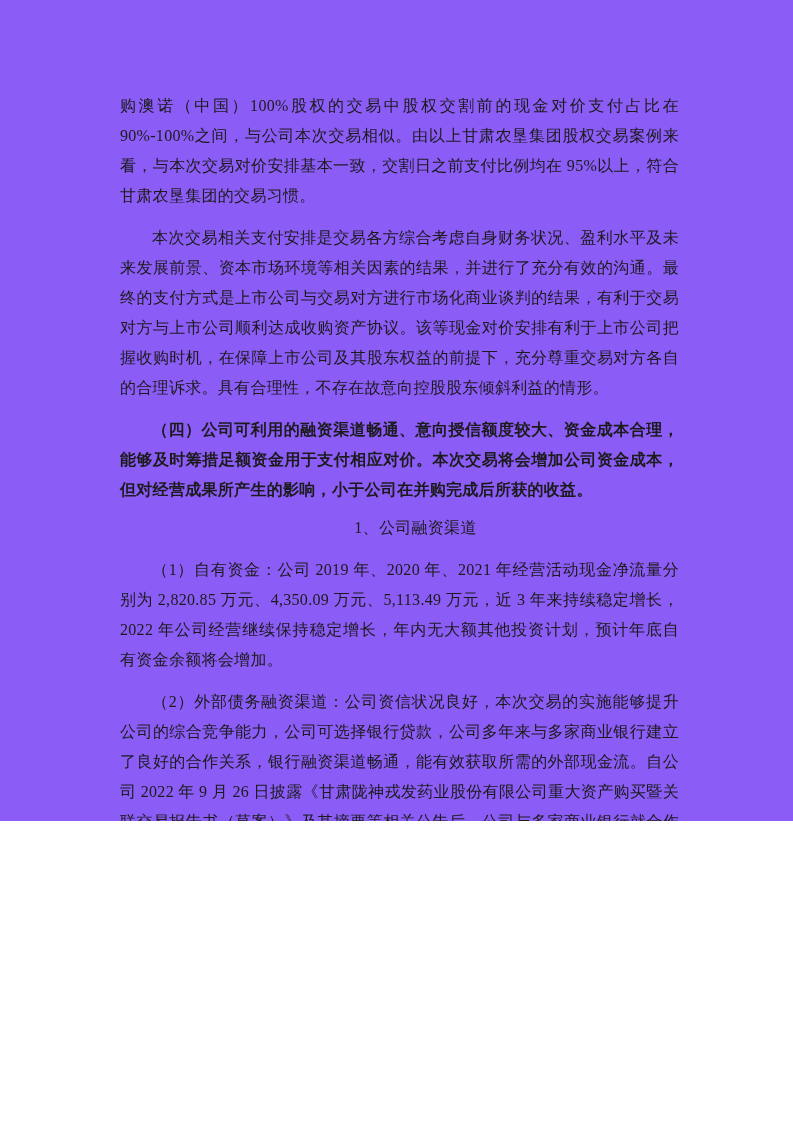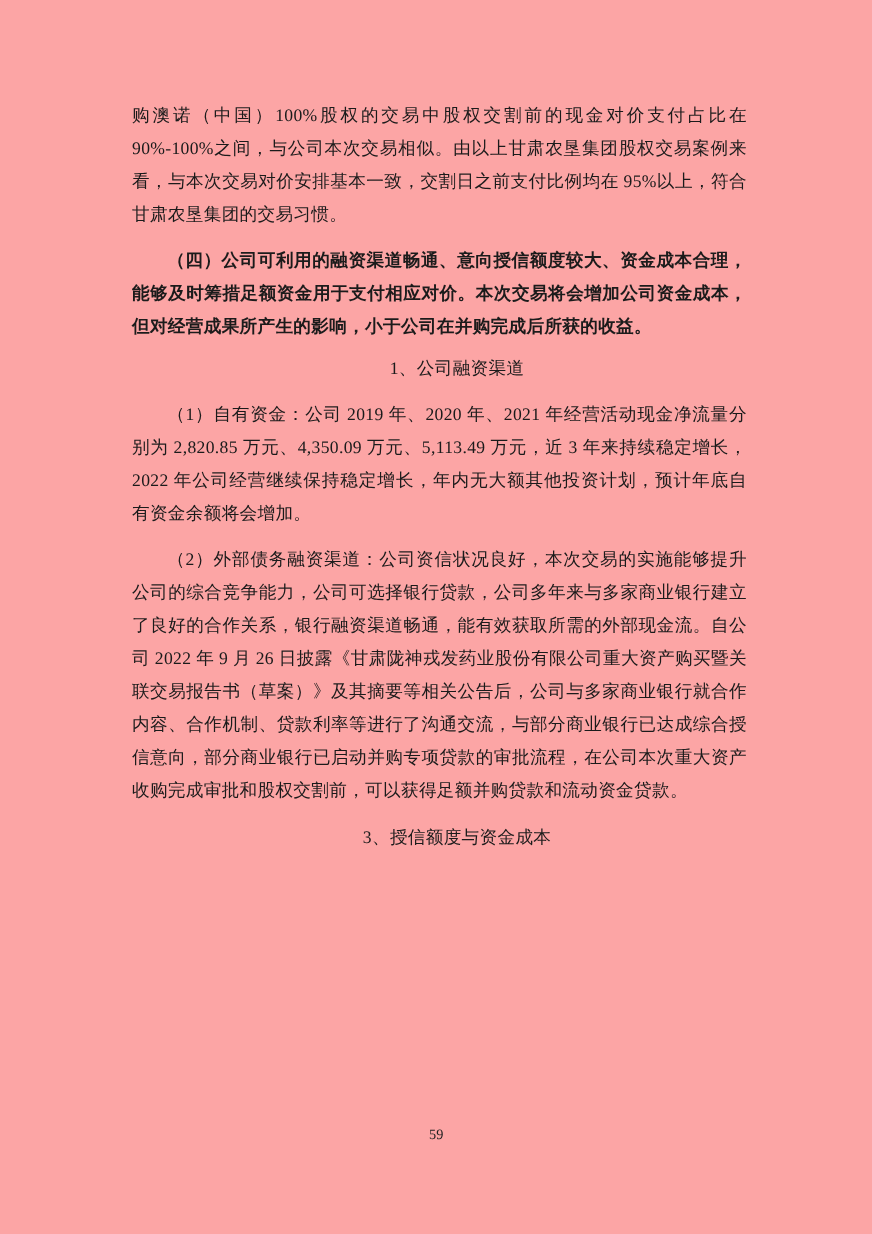--- a/index.html
+++ b/index.html
@@ -3,22 +3,22 @@
 <meta charset="utf-8">
 <style>
   html, body {
     margin: 0;
     padding: 0;
     background: #ffffff;
   }
   .page {
     position: relative;
     width: 793px;
-    height: 1122px;
-    background: #fca5a5;
+    height: 821px;
+    background: #8b5cf6;
     overflow: hidden;
     font-family: "Liberation Serif", "DejaVu Serif", serif;
     color: #1b1b1b;
   }
   .content {
     position: absolute;
     left: 120px;
     top: 91px;
     width: 559px;
   }
@@ -50,20 +50,21 @@
     line-height: 16px;
     color: #222222;
   }
 </style>
 </head>
 <body>
 
 <div class="page">
   <div class="content">
     <p class="para no-indent">购澳诺（中国）100%股权的交易中股权交割前的现金对价支付占比在 90%-100%之间，与公司本次交易相似。由以上甘肃农垦集团股权交易案例来看，与本次交易对价安排基本一致，交割日之前支付比例均在 95%以上，符合甘肃农垦集团的交易习惯。</p>
+    <p class="para">本次交易相关支付安排是交易各方综合考虑自身财务状况、盈利水平及未来发展前景、资本市场环境等相关因素的结果，并进行了充分有效的沟通。最终的支付方式是上市公司与交易对方进行市场化商业谈判的结果，有利于交易对方与上市公司顺利达成收购资产协议。该等现金对价安排有利于上市公司把握收购时机，在保障上市公司及其股东权益的前提下，充分尊重交易对方各自的合理诉求。具有合理性，不存在故意向控股股东倾斜利益的情形。</p>
     <p class="para heading">（四）公司可利用的融资渠道畅通、意向授信额度较大、资金成本合理，能够及时筹措足额资金用于支付相应对价。本次交易将会增加公司资金成本，但对经营成果所产生的影响，小于公司在并购完成后所获的收益。</p>
     <p class="para sub-item">1、公司融资渠道</p>
     <p class="para">（1）自有资金：公司 2019 年、2020 年、2021 年经营活动现金净流量分别为 2,820.85 万元、4,350.09 万元、5,113.49 万元，近 3 年来持续稳定增长，2022 年公司经营继续保持稳定增长，年内无大额其他投资计划，预计年底自有资金余额将会增加。</p>
     <p class="para">（2）外部债务融资渠道：公司资信状况良好，本次交易的实施能够提升公司的综合竞争能力，公司可选择银行贷款，公司多年来与多家商业银行建立了良好的合作关系，银行融资渠道畅通，能有效获取所需的外部现金流。自公司 2022 年 9 月 26 日披露《甘肃陇神戎发药业股份有限公司重大资产购买暨关联交易报告书（草案）》及其摘要等相关公告后，公司与多家商业银行就合作内容、合作机制、贷款利率等进行了沟通交流，与部分商业银行已达成综合授信意向，部分商业银行已启动并购专项贷款的审批流程，在公司本次重大资产收购完成审批和股权交割前，可以获得足额并购贷款和流动资金贷款。</p>
     <p class="para sub-item">3、授信额度与资金成本</p>
   </div>
   <div class="page-number">59</div>
 </div>
 
 </body></html>

